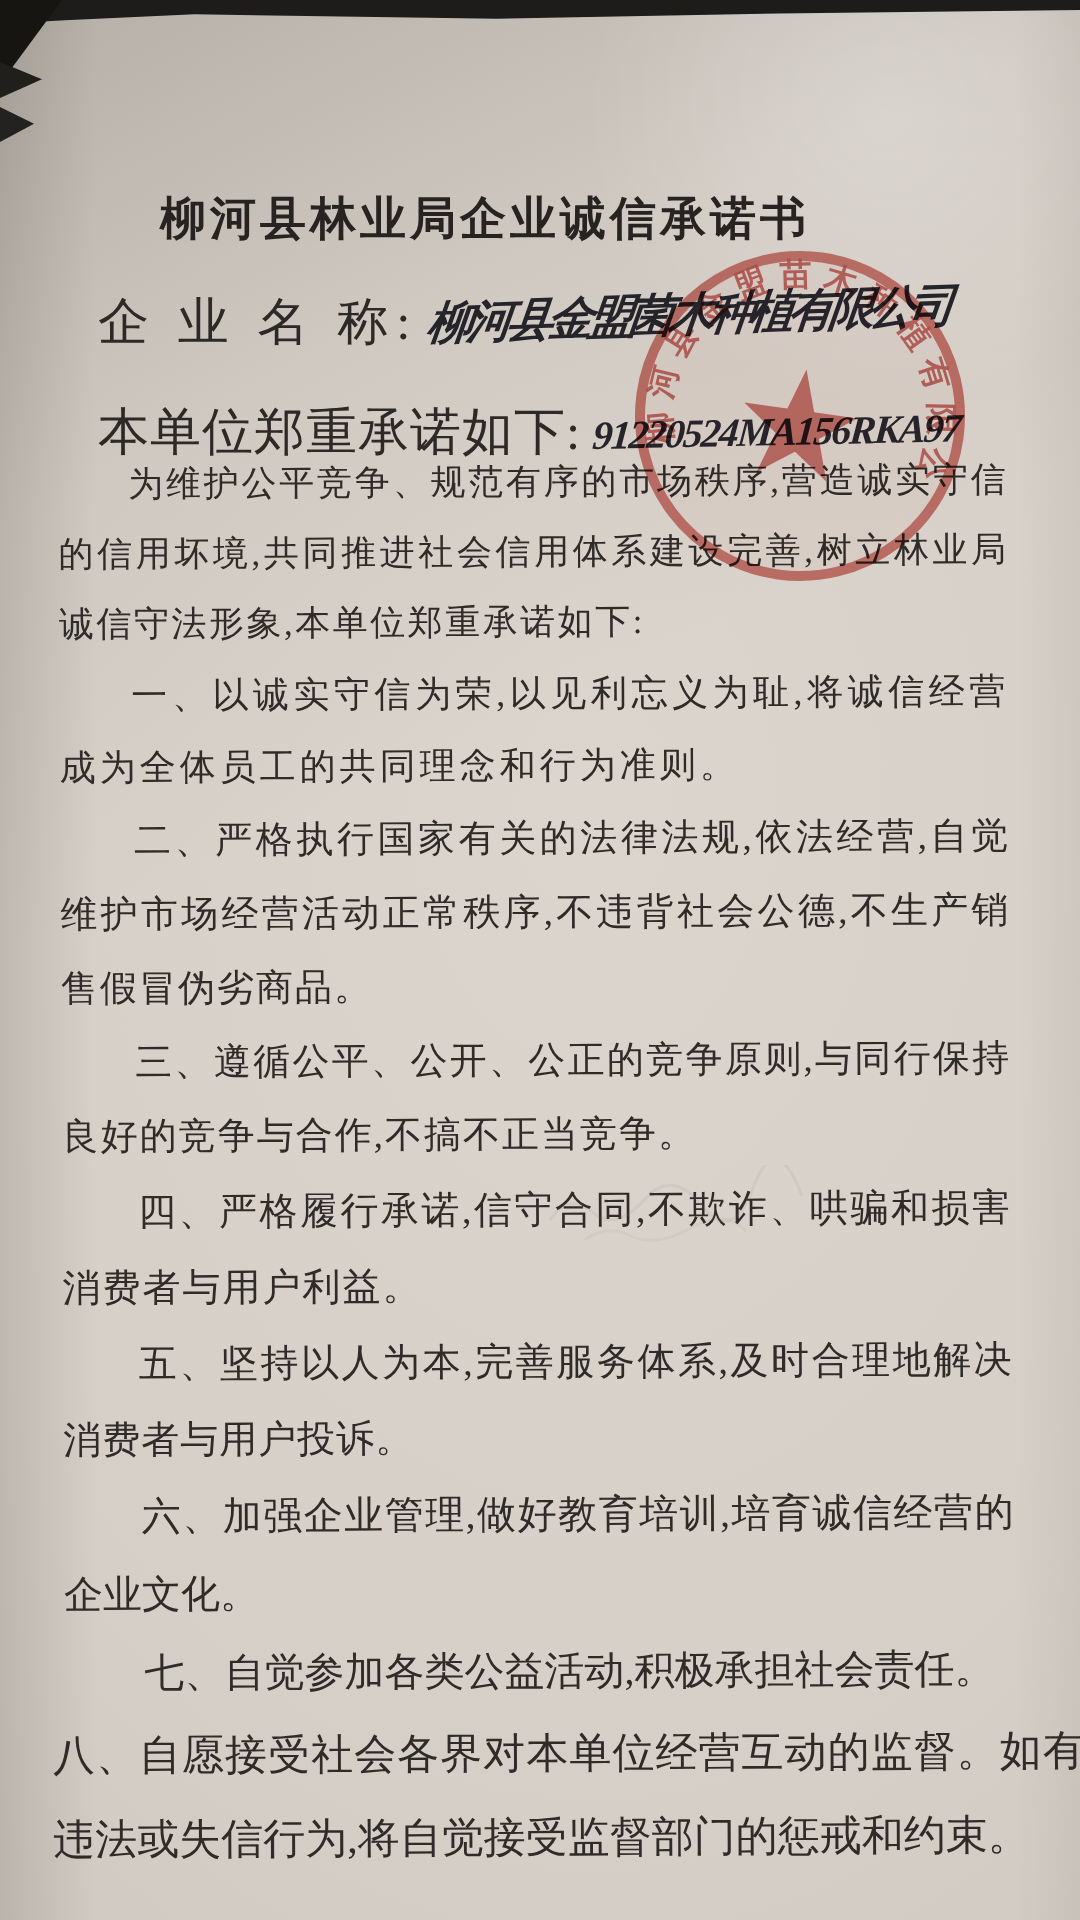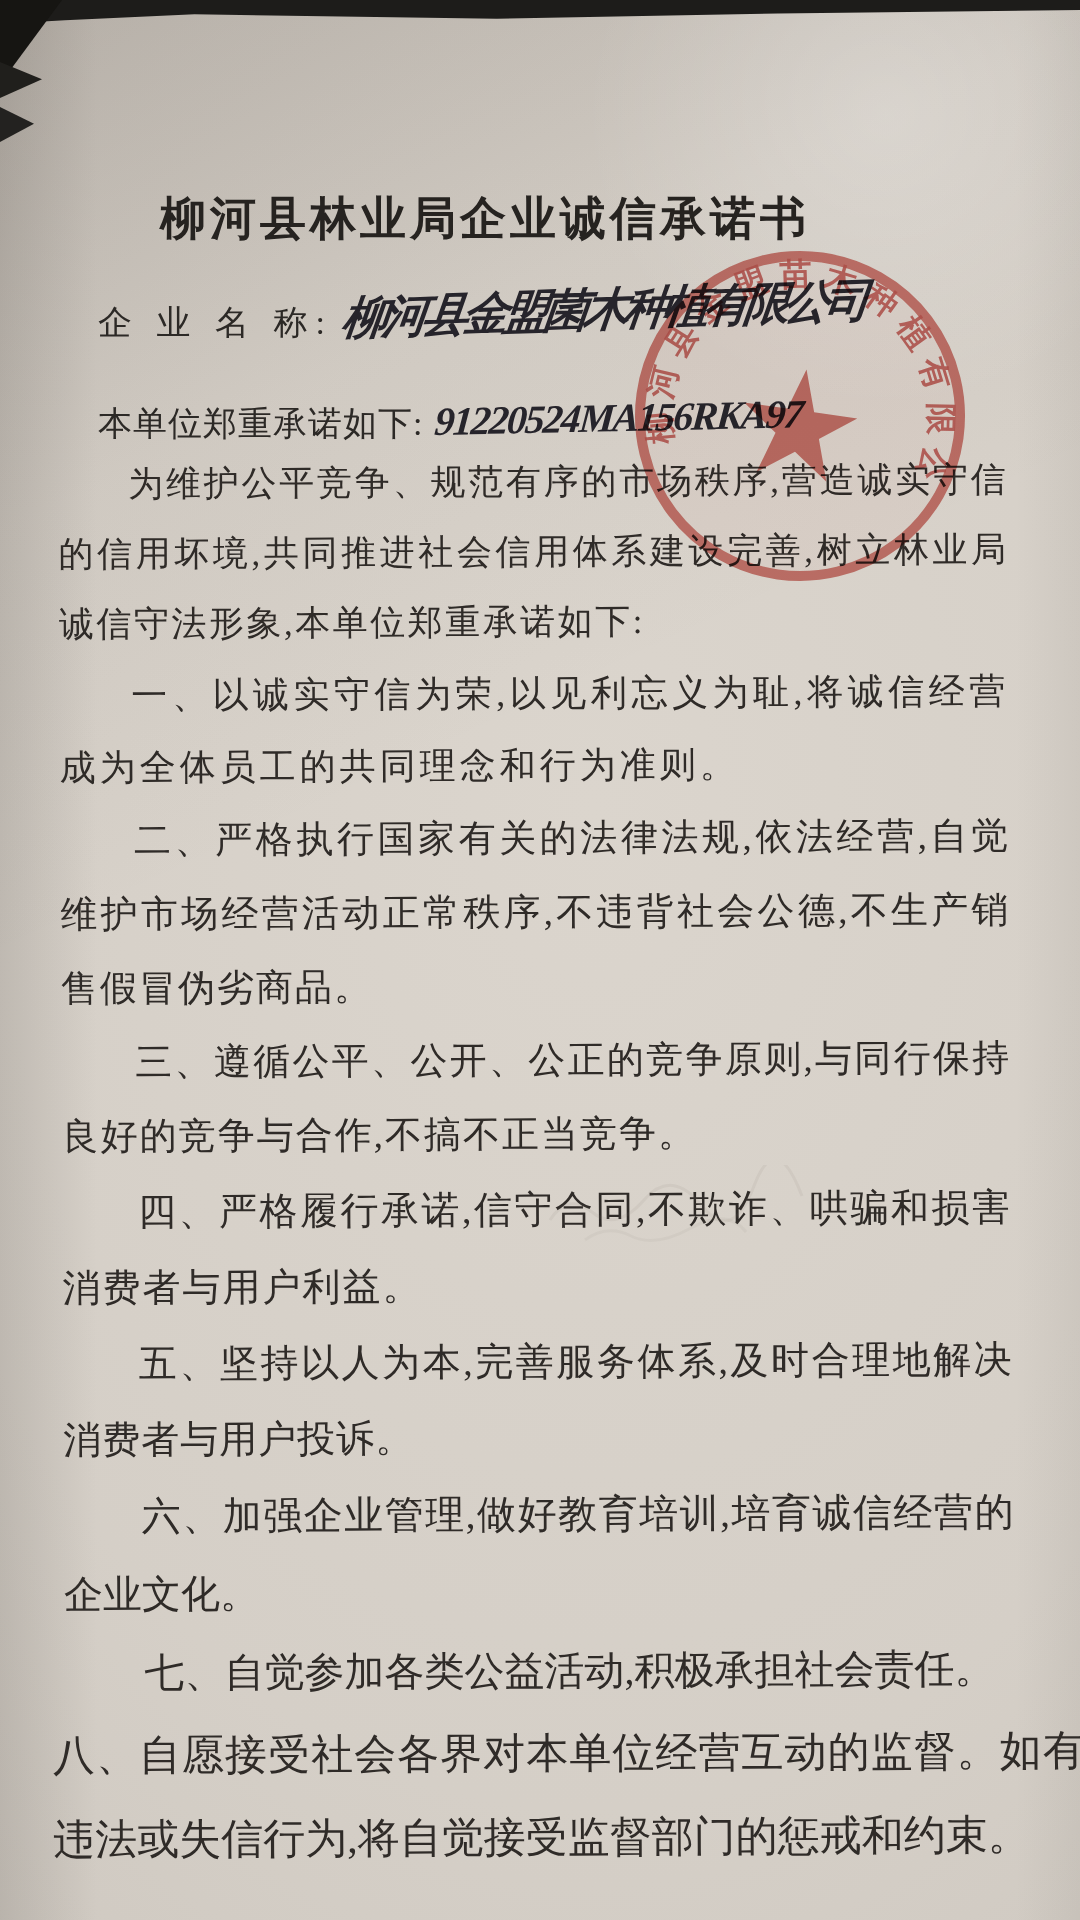--- a/index.html
+++ b/index.html
@@ -36,21 +36,21 @@
     clip-path:polygon(0 8%,100% 52%,0 100%);
   }
   
   .title{
     position:absolute;left:0;top:188px;width:970px;
     text-align:center;font-size:46px;font-weight:bold;letter-spacing:4px;color:#262320;
   }
   .row{position:absolute;left:98px;color:#2c2926;white-space:nowrap;}
   .name-row{top:288px;}
   .credit-row{top:398px;}
-  .field-label{font-size:34px;letter-spacing:8px;color:#2c2926;}
+  .field-label{font-size:51px;letter-spacing:8px;color:#2c2926;}
   .credit-row .field-label{letter-spacing:1px;}
   
   .hand{
     display:inline-block;
     font-style:italic;font-weight:600;color:#26242b;
     transform:skewX(-8deg) rotate(-2deg);transform-origin:left bottom;
   }
   .hand-name{font-size:46px;letter-spacing:-6px;margin-left:6px;}
   .hand-code{font-size:40px;letter-spacing:-2px;margin-left:10px;transform:skewX(-6deg) rotate(-1.2deg);}
   .bodytext{

